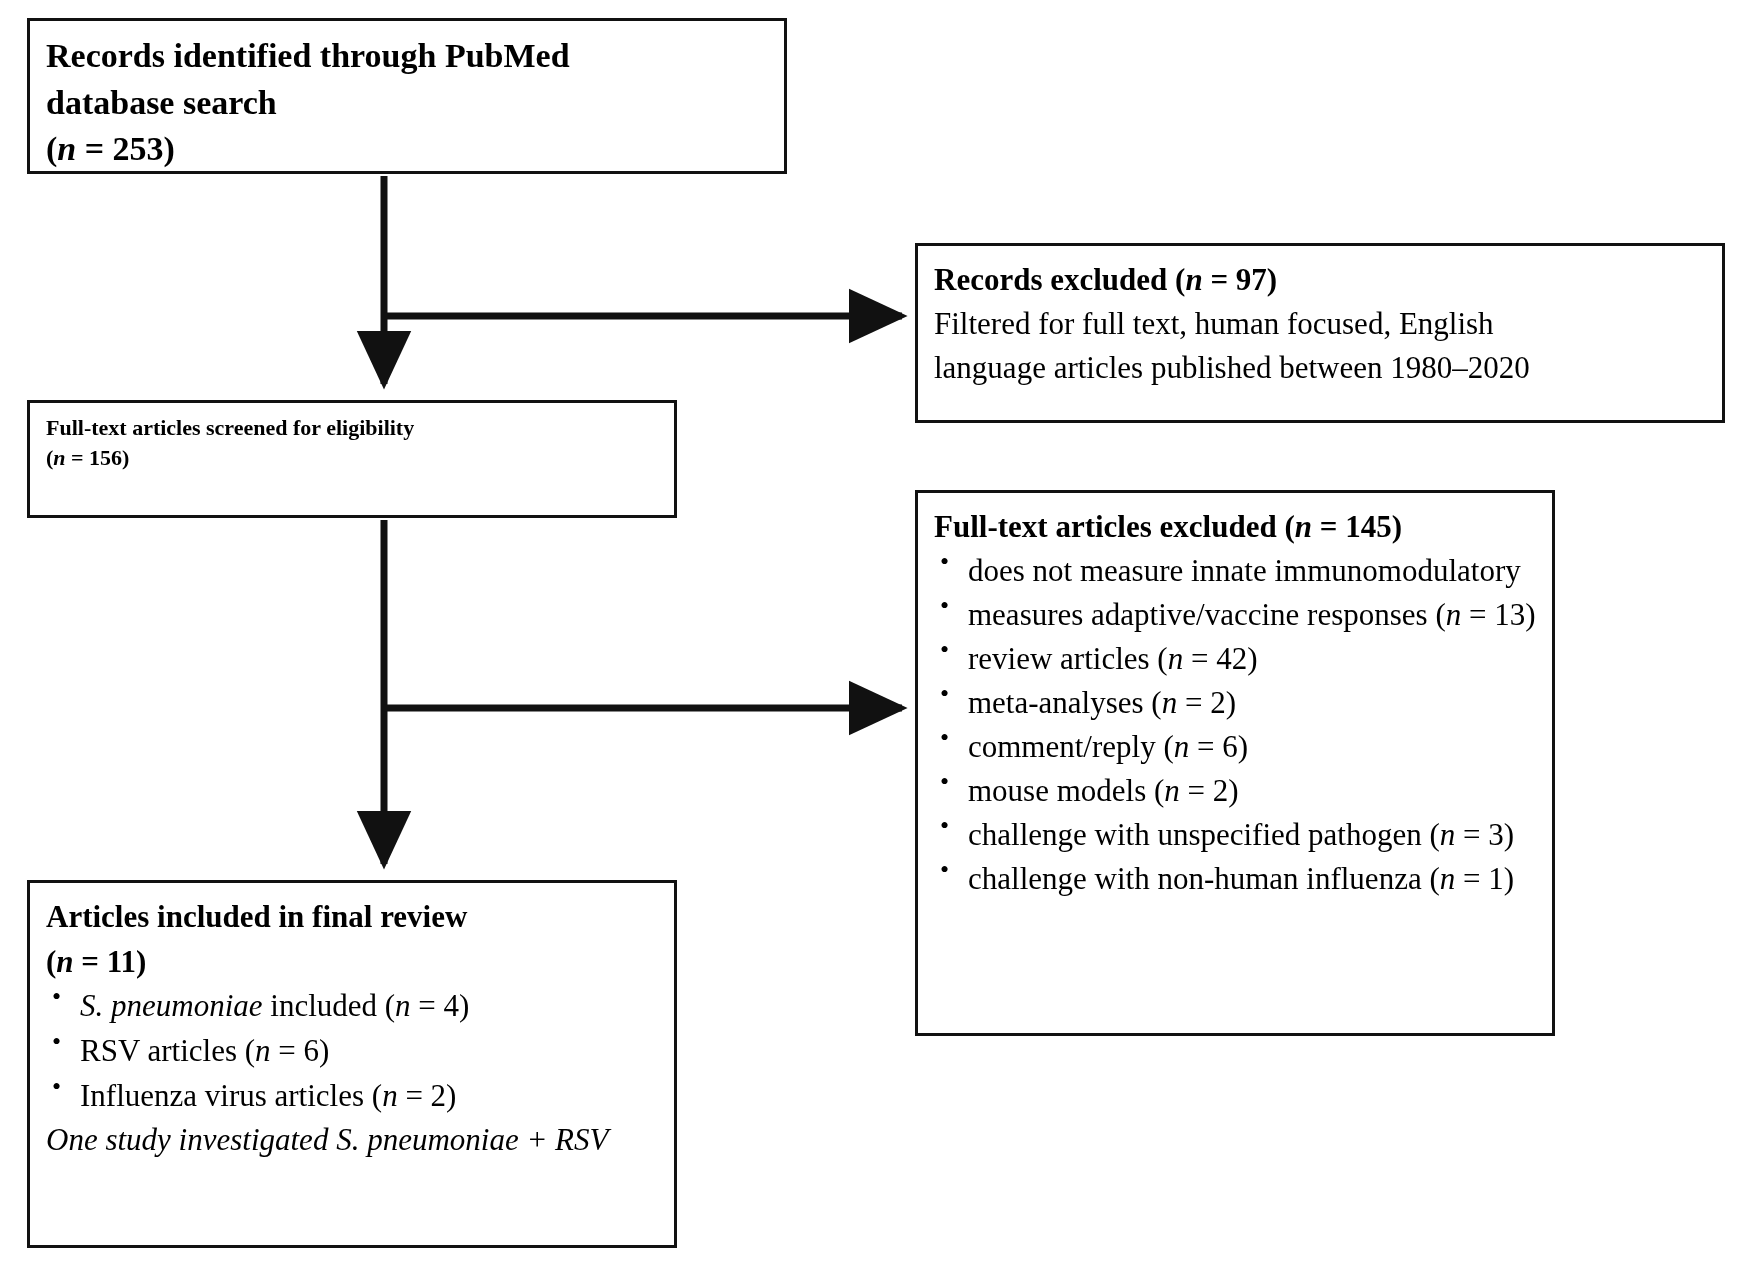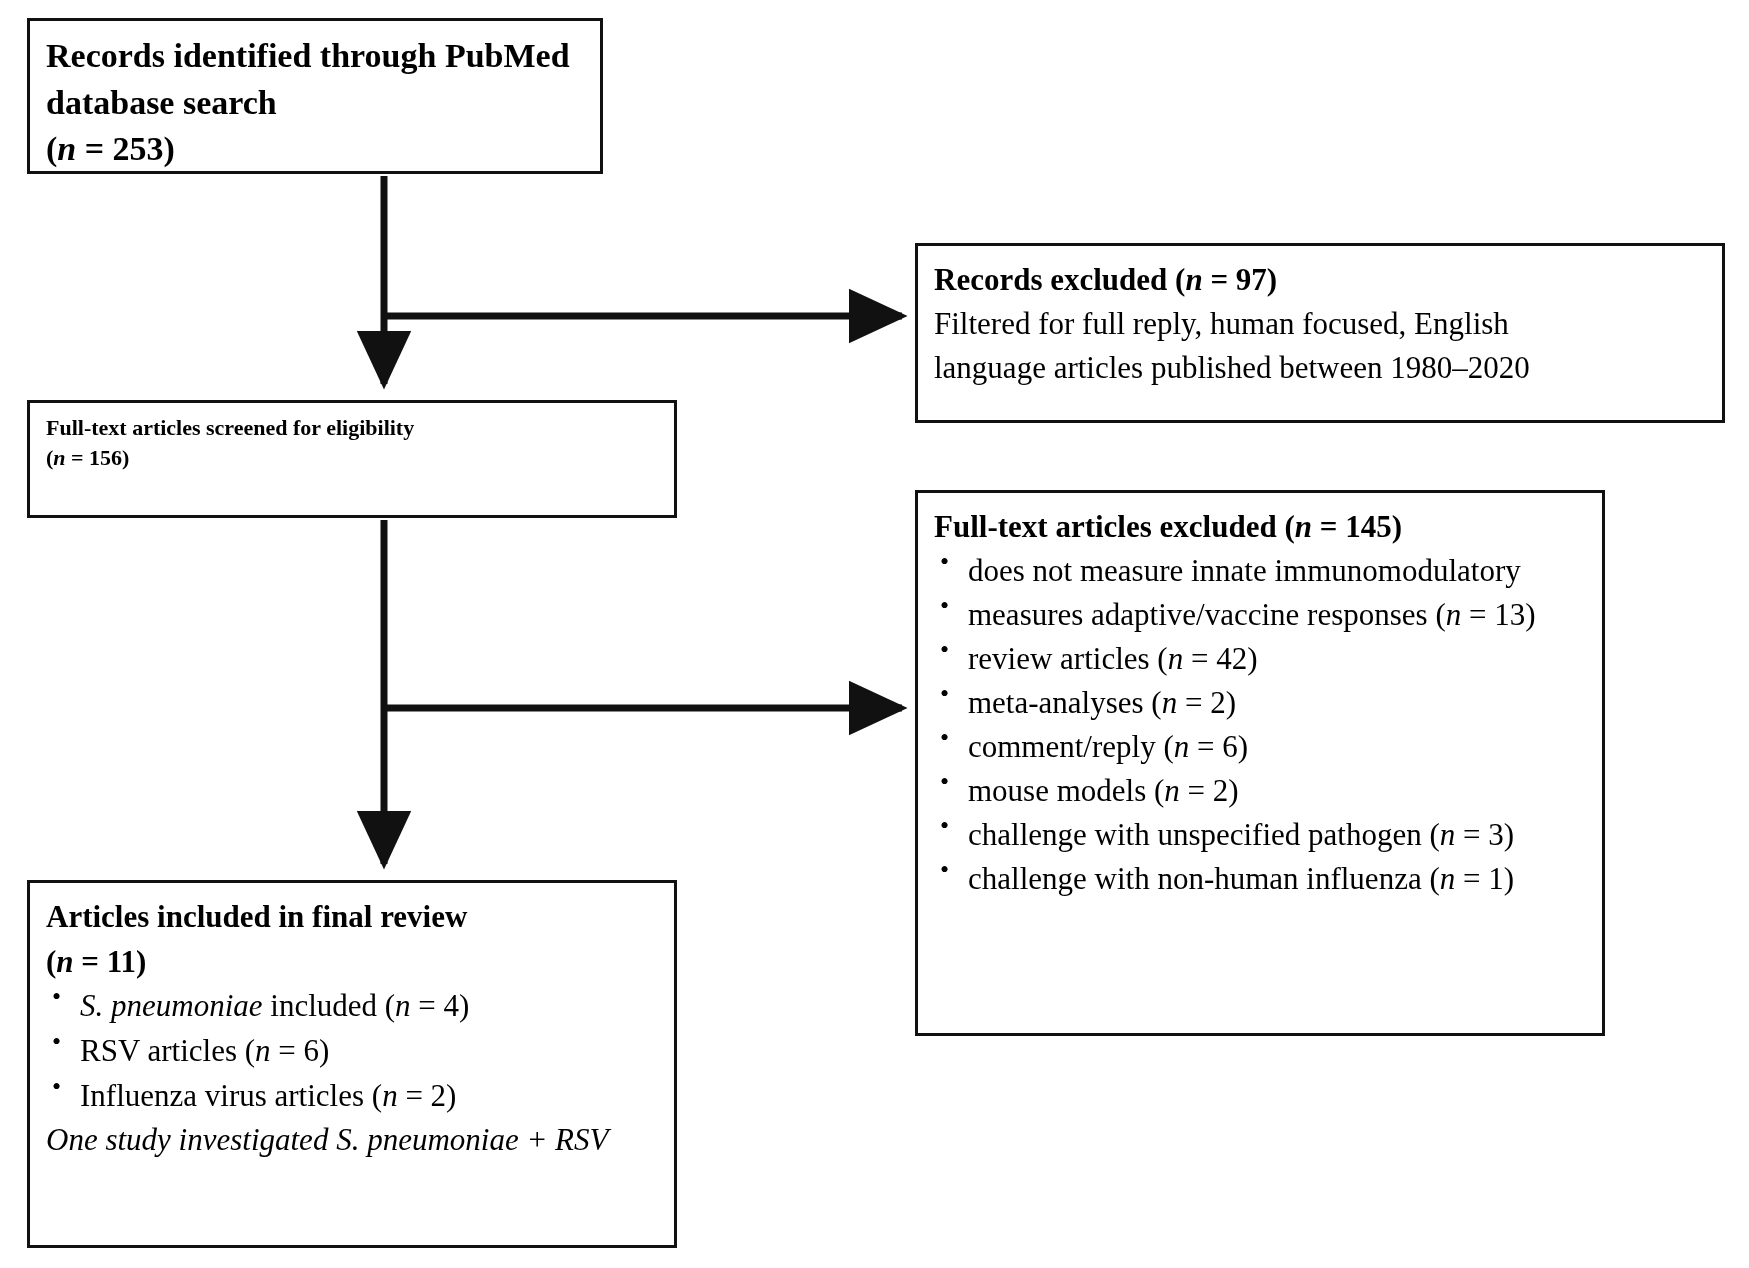--- a/index.html
+++ b/index.html
@@ -10,33 +10,33 @@
   .box{position:absolute;border:3px solid #111111;background:#ffffff;box-sizing:border-box;}
   .pad{padding:10px 16px 6px 16px;}
   .ln{display:block;white-space:nowrap;}
   .hdr{font-weight:bold;}
   .it{font-style:italic;}
   .bullets{list-style:none;margin:0;padding:0;}
   .bullets li{position:relative;padding-left:34px;white-space:nowrap;}
   .bullets li .bdot{position:absolute;left:6px;top:-2px;font-size:26px;line-height:1.18;}
 
   
-  #box-records-identified{left:27px;top:18px;width:576px;height:156px;}
+  #box-records-identified{left:27px;top:18px;width:760px;height:156px;}
   #box-records-identified .pad{font-size:34px;line-height:1.37;padding-top:12px;}
 
   
   #box-records-excluded{left:915px;top:215px;width:810px;height:180px;margin-top:28px;}
   #box-records-excluded .pad{font-size:31px;line-height:1.42;padding-top:12px;}
 
   
   #box-fulltext-screened{left:27px;top:400px;width:650px;height:118px;}
   #box-fulltext-screened .pad{font-size:22px;line-height:1.37;padding-top:10px;}
 
   
-  #box-fulltext-excluded{left:915px;top:490px;width:690px;height:546px;}
+  #box-fulltext-excluded{left:915px;top:490px;width:640px;height:546px;}
   #box-fulltext-excluded .pad{font-size:31px;line-height:1.42;padding-top:12px;}
   #box-fulltext-excluded .bullets li{line-height:1.42;}
 
   
   #box-articles-included{left:27px;top:880px;width:650px;height:368px;}
   #box-articles-included .pad{font-size:31px;line-height:1.44;padding-top:12px;}
   #box-articles-included .bullets li{line-height:1.44;}
 
   .num{font-style:normal;}
 </style>
@@ -73,21 +73,21 @@
     <div class="pad">
       <span class="ln hdr">Records identified through PubMed</span>
       <span class="ln hdr">database search</span>
       <span class="ln hdr">(<span class="it">n</span><span class="num"> = 253)</span></span>
     </div>
   </div>
 
   <div class="box" id="box-records-excluded">
     <div class="pad">
       <span class="ln hdr"><span>Records excluded (</span><span class="it">n</span><span> = 97)</span></span>
-      <span class="ln">Filtered for full reply, human focused, English</span>
+      <span class="ln">Filtered for full text, human focused, English</span>
       <span class="ln">language articles published between 1980–2020</span>
     </div>
   </div>
 
   <div class="box" id="box-fulltext-screened">
     <div class="pad">
       <span class="ln hdr">Full-text articles screened for eligibility</span>
       <span class="ln hdr">(<span class="it">n</span><span class="num"> = 156)</span></span>
     </div>
   </div>

